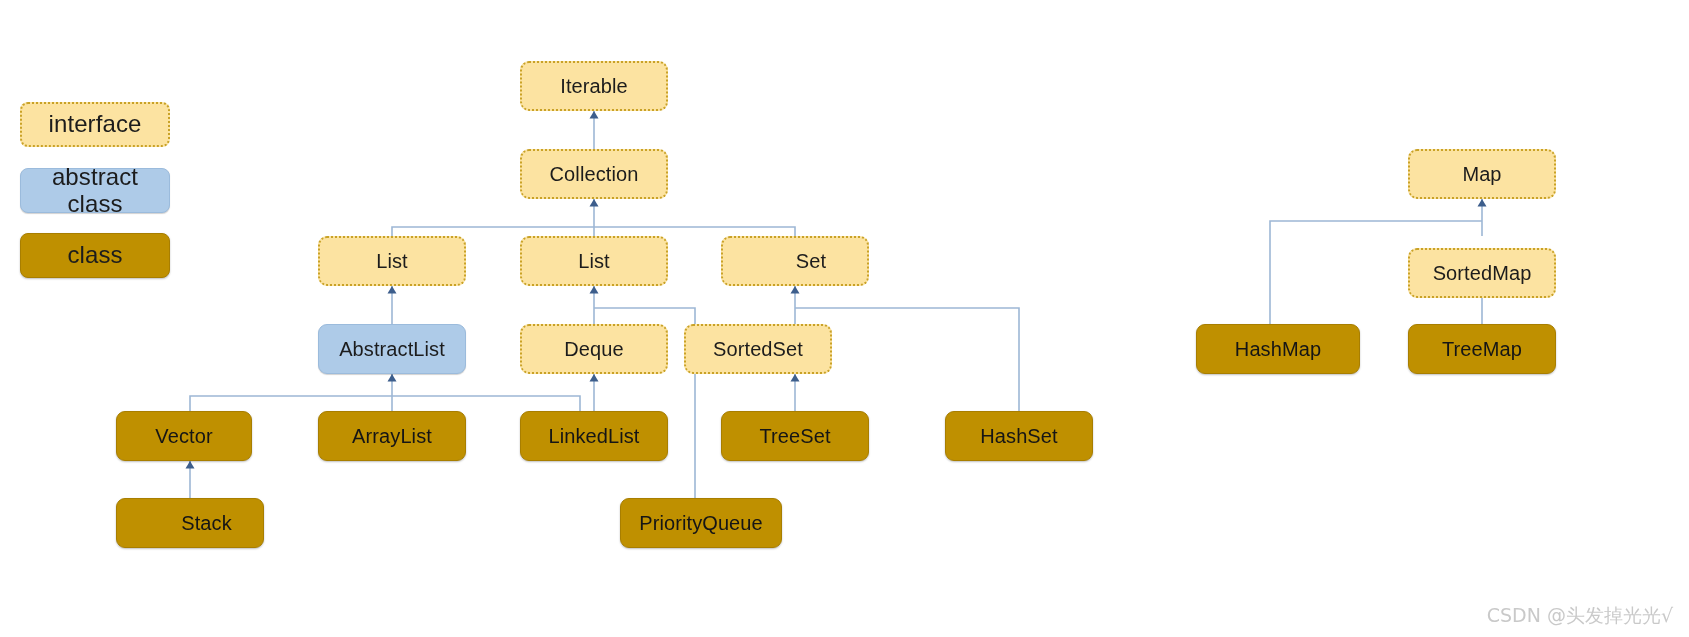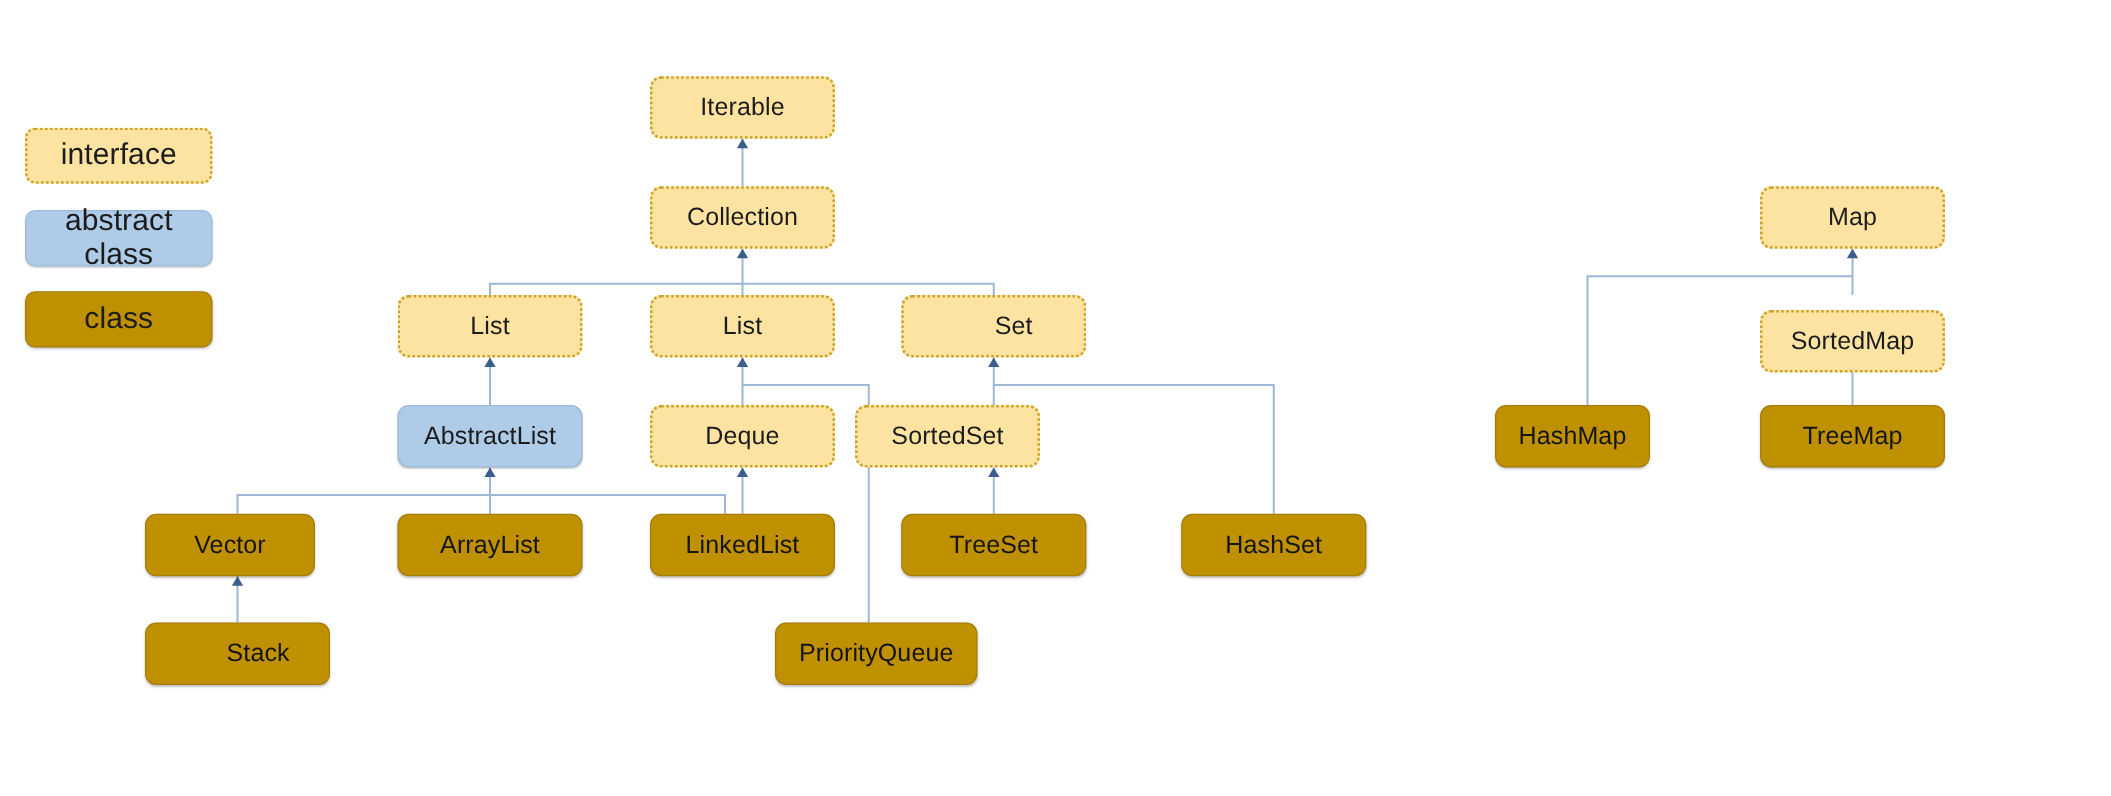--- a/index.html
+++ b/index.html
@@ -71,16 +71,17 @@
       <div class="node iface" style="left: 684px; top: 324px; width: 148px; height: 50px;">SortedSet</div>
       <div class="node klass" style="left: 116px; top: 411px; width: 136px; height: 50px;">Vector</div>
       <div class="node klass" style="left: 318px; top: 411px; width: 148px; height: 50px;">ArrayList</div>
       <div class="node klass" style="left: 520px; top: 411px; width: 148px; height: 50px;">LinkedList</div>
       <div class="node klass" style="left: 721px; top: 411px; width: 148px; height: 50px;">TreeSet</div>
       <div class="node klass" style="left: 945px; top: 411px; width: 148px; height: 50px;">HashSet</div>
       <div class="node klass" style="left: 116px; top: 498px; width: 148px; height: 50px; padding-left: 33px;">Stack</div>
       <div class="node klass" style="left: 620px; top: 498px; width: 162px; height: 50px;">PriorityQueue</div>
       <div class="node iface" style="left: 1408px; top: 149px; width: 148px; height: 50px;">Map</div>
       <div class="node iface" style="left: 1408px; top: 248px; width: 148px; height: 50px;">SortedMap</div>
-      <div class="node klass" style="left: 1196px; top: 324px; width: 124px; height: 50px;">HashMap</div>
+      <div class="node klass" style="left: 1196px; top: 324px; width: 164px; height: 50px;">HashMap</div>
       <div class="node klass" style="left: 1408px; top: 324px; width: 148px; height: 50px;">TreeMap</div>
     </div>
+  <div id="watermark">CSDN @头发掉光光√</div>
 </div>
 
 </body></html>

